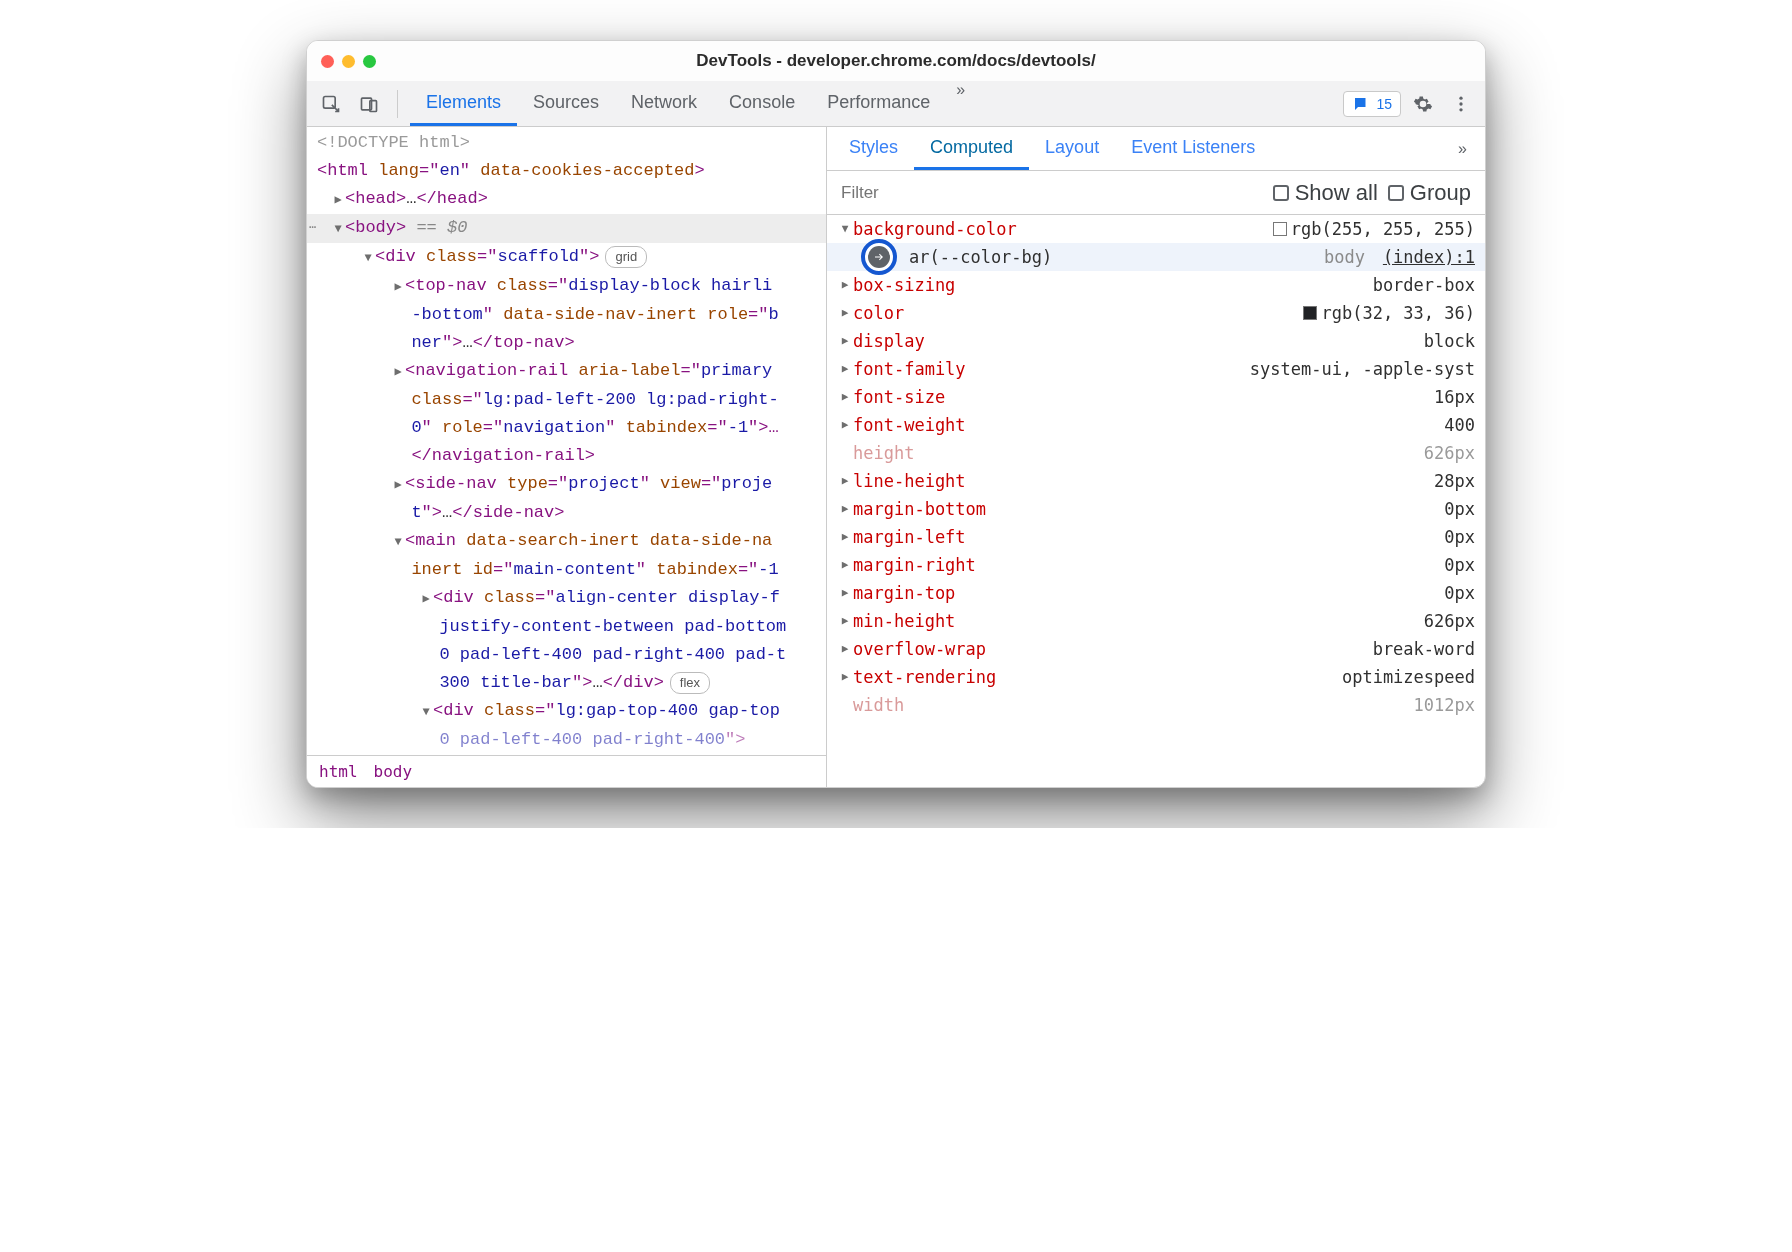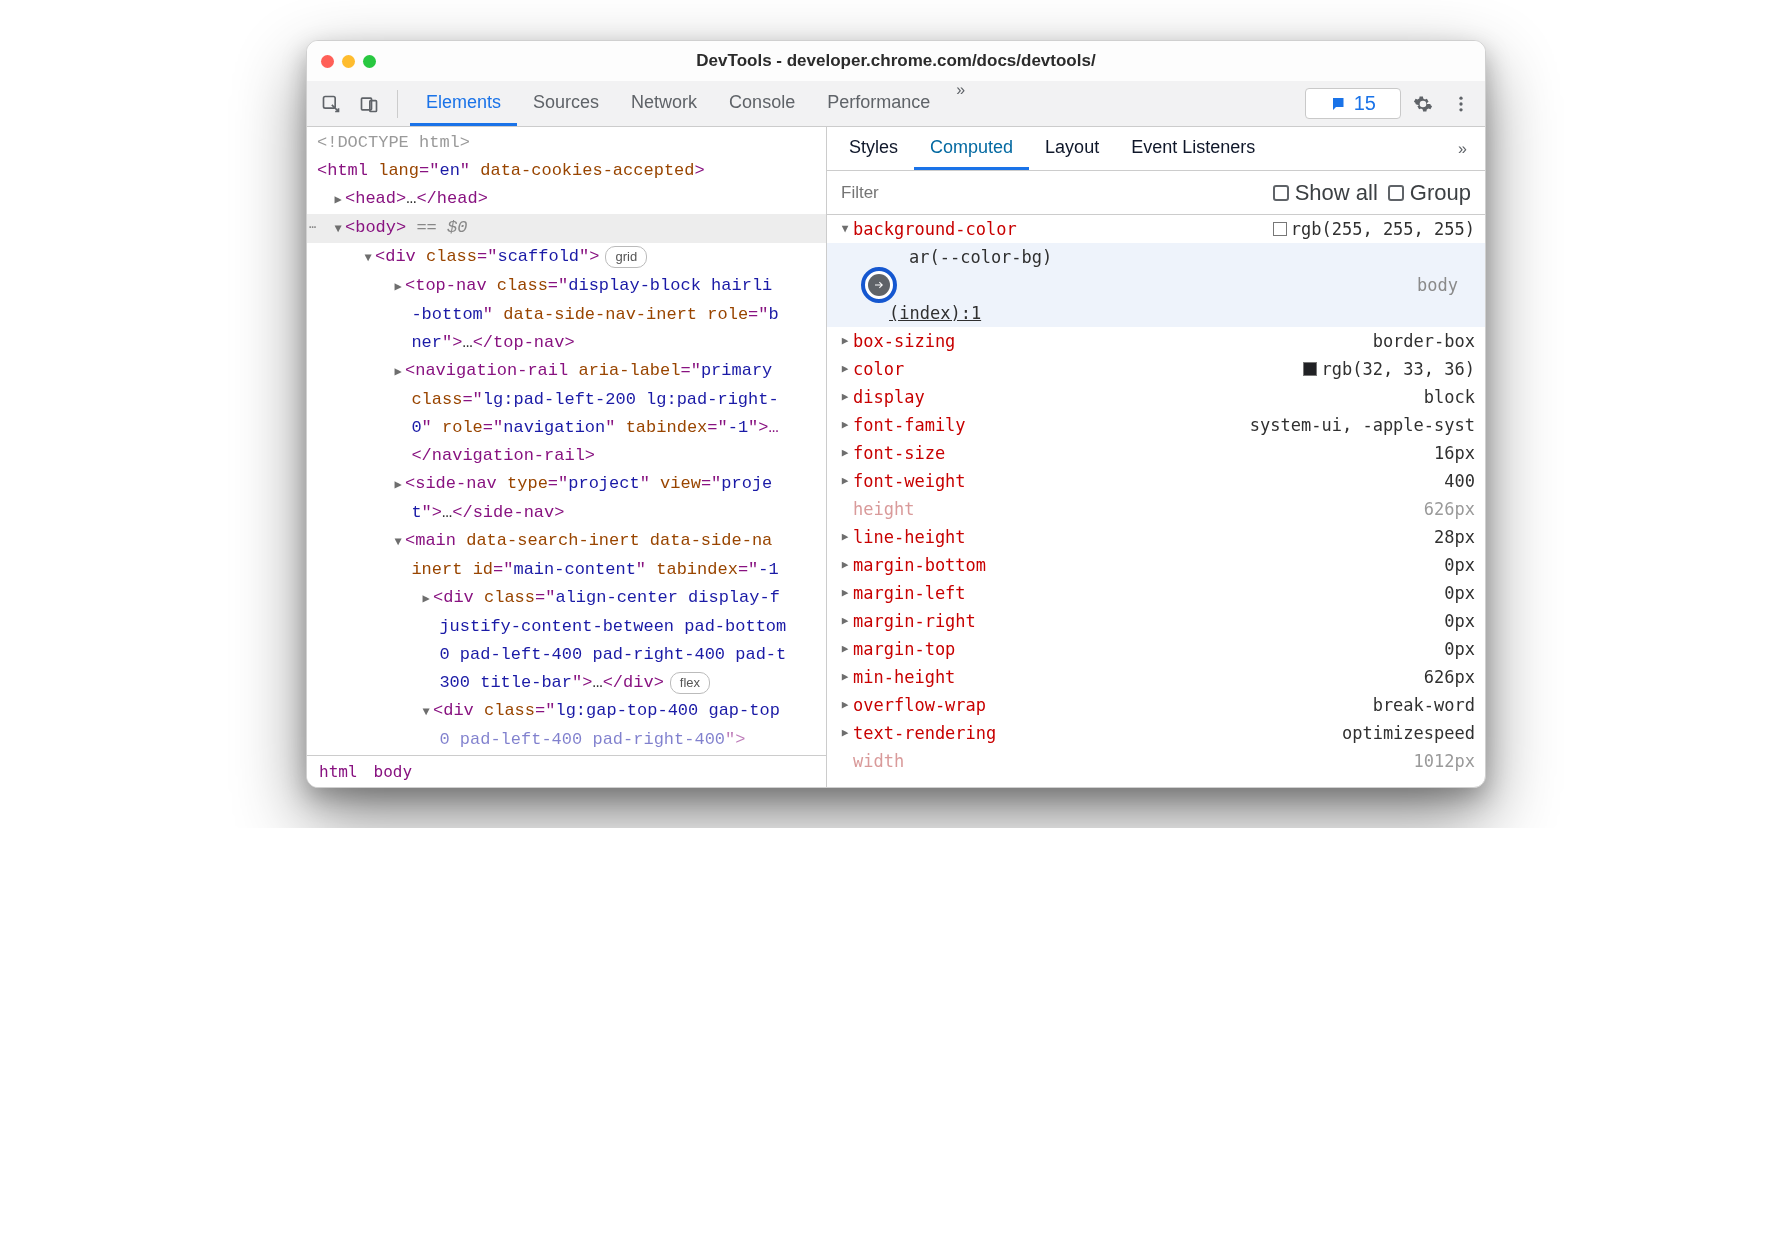--- a/index.html
+++ b/index.html
@@ -59,21 +59,21 @@
     font-size: 18px; color: #5f6368;
     border-bottom: 3px solid transparent;
     position: relative;
   }
   .main-tab.active { color: #1a73e8; border-bottom-color: #1a73e8; }
   .more-arrows { font-size: 16px; color: #5f6368; padding: 0 10px; }
   .toolbar-spacer { flex: 1; }
   .issues-badge {
     display: flex; align-items: center; gap: 6px;
     background: #fff; border: 1px solid #c9c9c9; border-radius: 4px;
-    padding: 3px 24px; color: #1a73e8; font-size: 20px; font-weight: 500; text-align: center;
+    padding: 3px 8px; color: #1a73e8; font-size: 14px; font-weight: 500; text-align: center;
   }
   .issues-badge svg { width: 18px; height: 18px; fill: #1a73e8; }
   .panes { display: flex; height: 660px; }
   .left-pane {
     width: 520px; border-right: 1px solid #ccc;
     display: flex; flex-direction: column;
     font-family: Menlo, Monaco, "Courier New", monospace;
     font-size: 17px;
     overflow: hidden;
   }
@@ -113,21 +113,21 @@
     background: #fff;
   }
   .crumbs span { cursor: pointer; }
   .right-pane { flex: 1; display: flex; flex-direction: column; }
   .sub-tabs {
     display: flex; align-items: center; height: 44px;
     border-bottom: 1px solid #ccc; padding: 0 6px;
   }
   .sub-tab {
     padding: 0 16px; height: 100%; display: flex; align-items: center;
-    font-size: 18px; color: #0f172a; border-bottom: 3px solid transparent;
+    font-size: 18px; color: #3b82f6; border-bottom: 3px solid transparent;
   }
   .sub-tab.active { color: #0369a1; border-bottom-color: #1a73e8; }
   .sub-more { margin-left: auto; padding: 0 12px; color: #5f6368; }
   .filter-row {
     display: flex; align-items: center; height: 44px;
     border-bottom: 1px solid #ccc; padding: 0 14px; gap: 10px;
   }
   .filter-input {
     flex: 1; border: none; outline: none;
     font-size: 17px; color: #5f6368; background: transparent;
@@ -145,24 +145,23 @@
   }
   .prop-row .tw { width: 16px; font-size: 11px; color: #6e6e6e; text-align: center; }
   .prop-name { color: #c80000; }
   .prop-name.dim { color: #d99a9a; }
   .prop-val { margin-left: auto; color: #303030; padding-left: 18px; }
   .prop-val.dim { color: #9a9a9a; }
   .swatch { display:inline-block; width:14px; height:14px; border:1px solid #777; vertical-align:-1px; margin-right:4px; }
   .swatch.white { background:#fff; }
   .swatch.dark { background: rgb(32,33,36); }
   .var-row {
-    display: flex; padding: 0 27px 0 44px;
+    display: flex; align-items: center; padding: 0 10px 0 44px;
     background: #eef3fb;
     position: relative;
-    flex-direction: column;
   }
   .var-row .val-text { color: #303030; }
   .var-row .origin { margin-left: auto; color: #8a8a8a; }
   .var-row .link { color: #303030; text-decoration: underline; margin-left: 18px; }
   .nav-circle {
     position: absolute; left: 34px; top: 50%; transform: translateY(-50%);
     width: 36px; height: 36px; border-radius: 50%;
     border: 4px solid #1557d0; background: #fff;
     display: flex; align-items: center; justify-content: center;
   }

